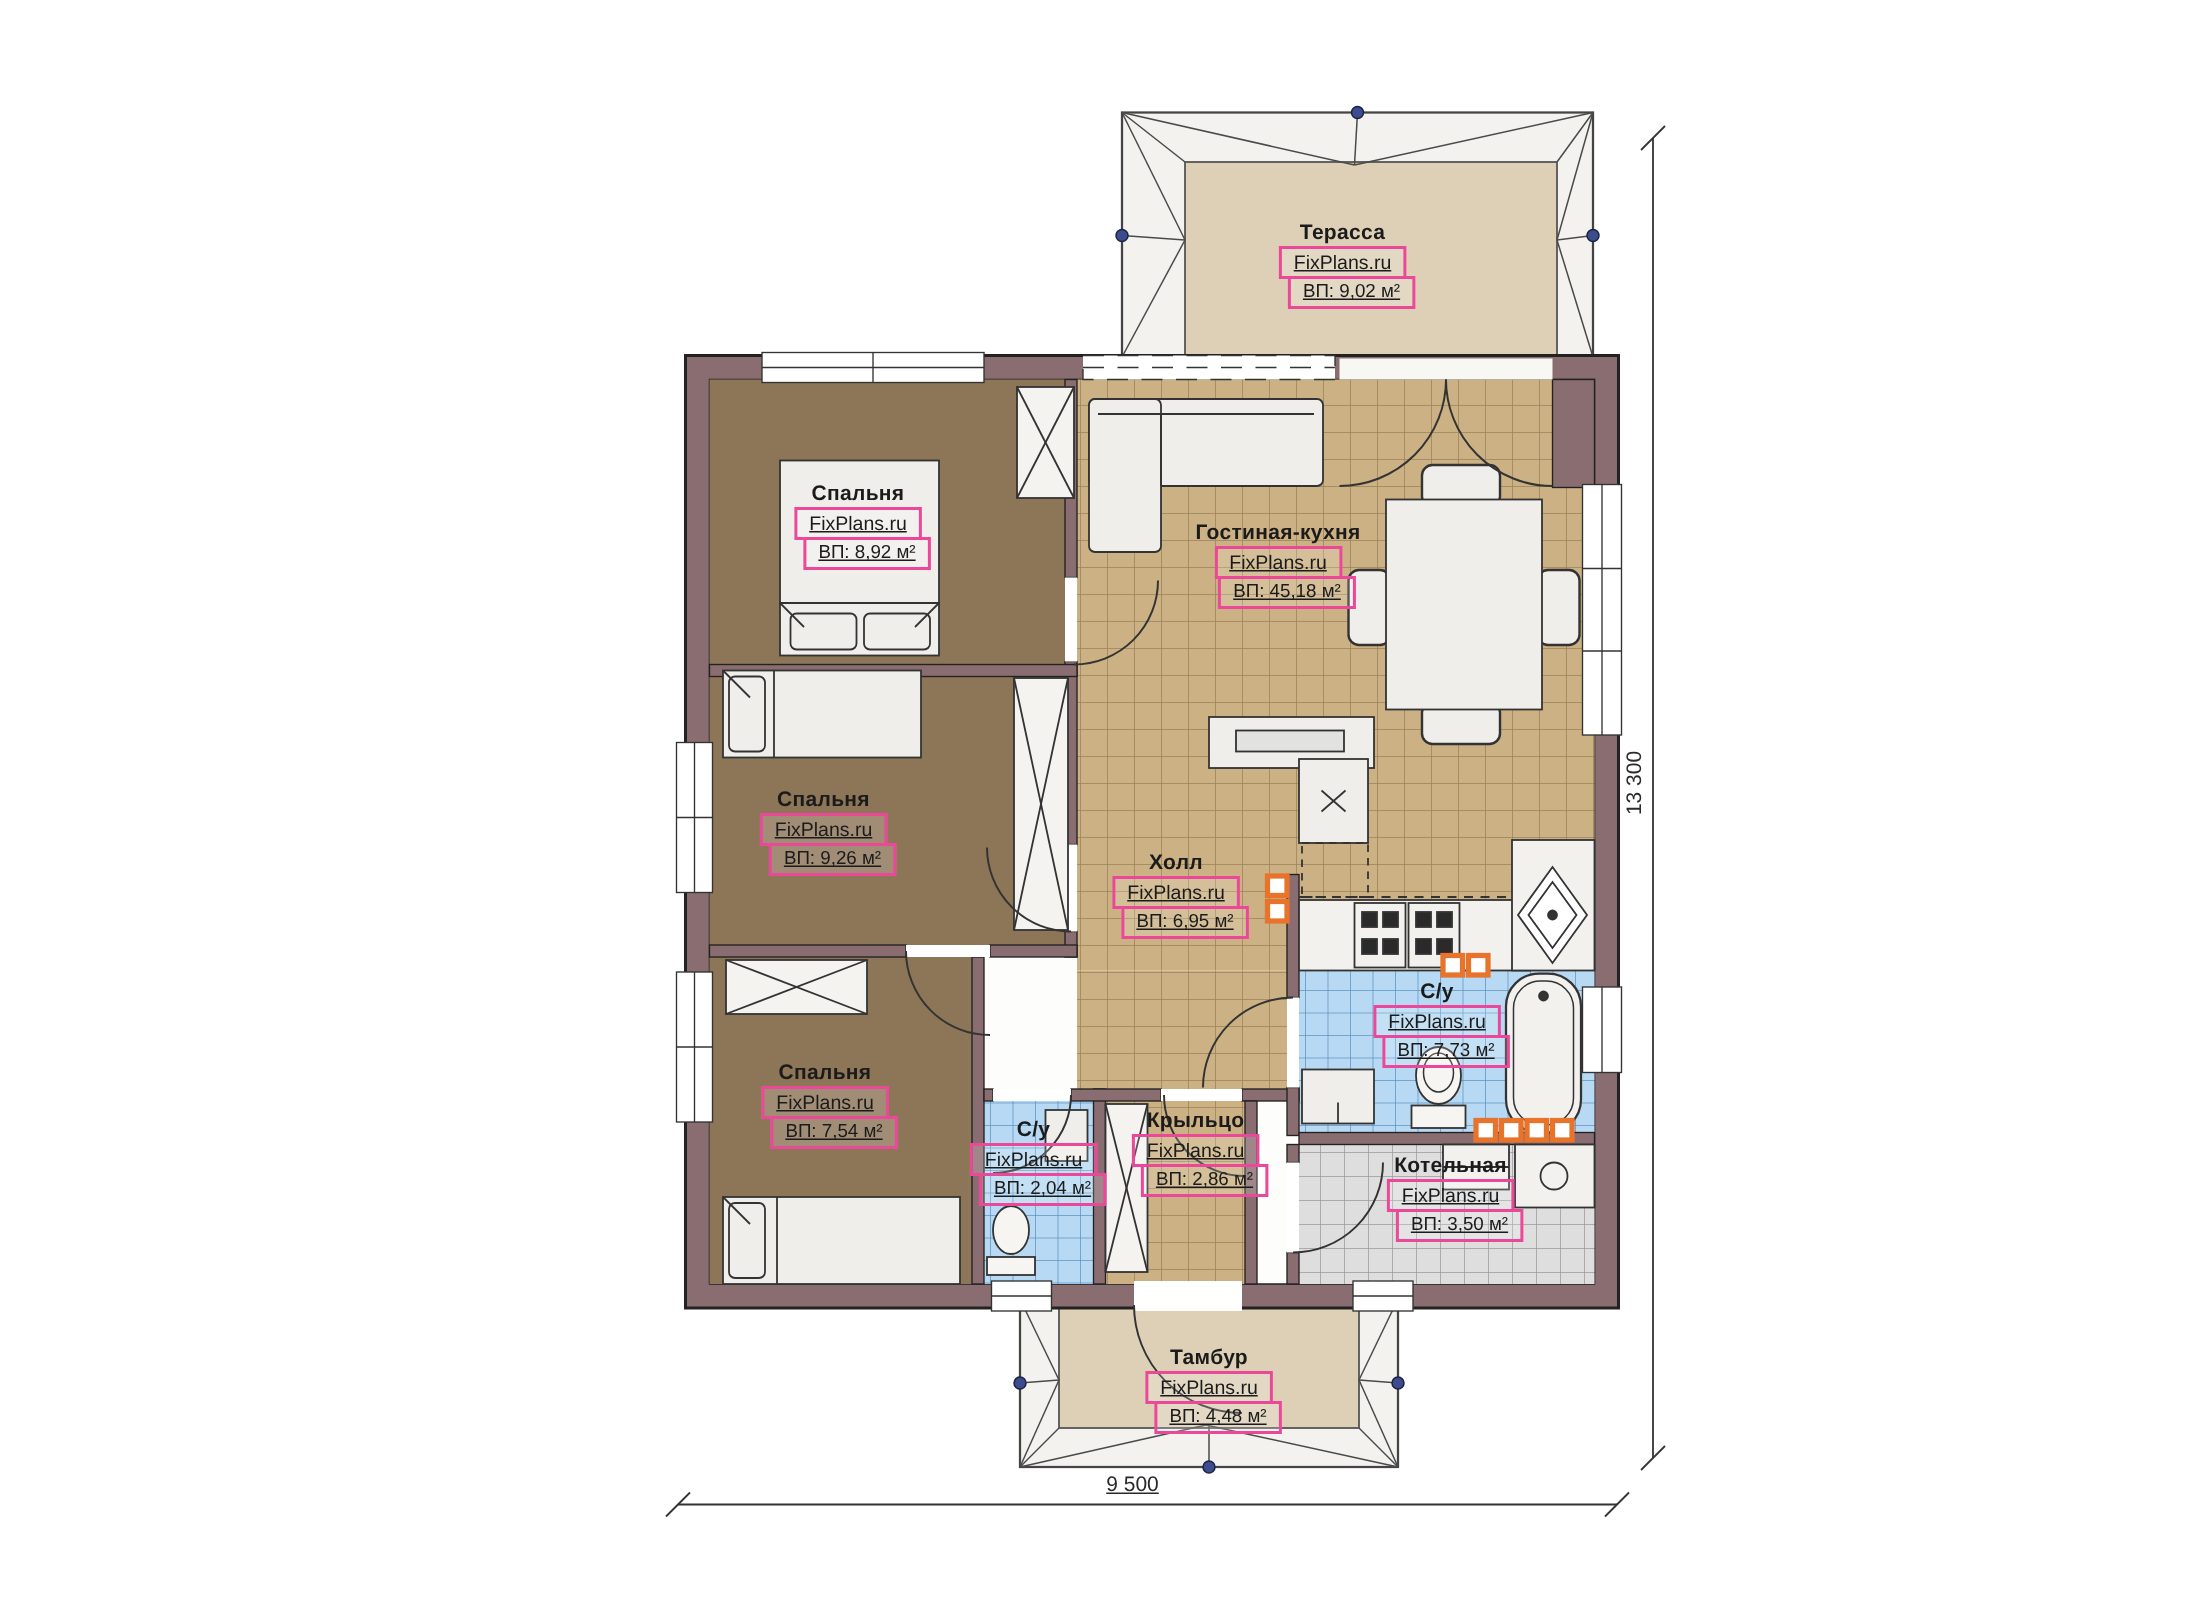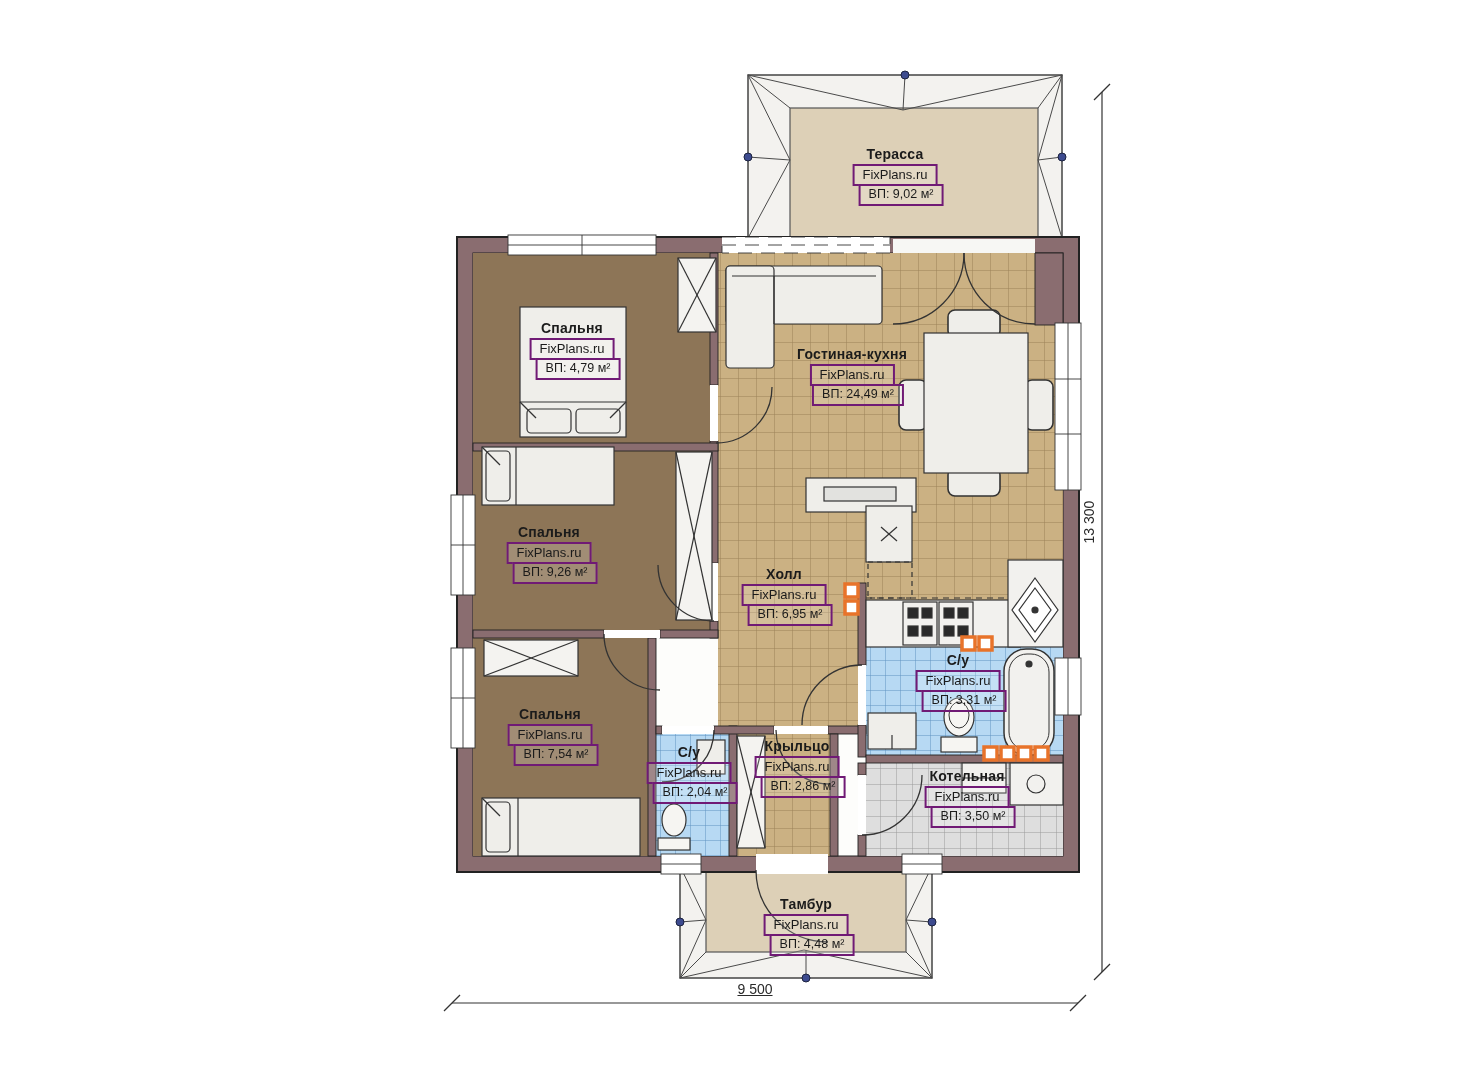--- a/index.html
+++ b/index.html
@@ -7,22 +7,22 @@
     --tile-blue:#b7d9f3; --tile-gray:#dedede; --terrace-floor:#ddd0b7;
     --radiator-accent:#e8732a;
   }
   *{margin:0;padding:0;box-sizing:border-box;}
   body{background:#fff;font-family:"Liberation Sans", sans-serif;}
   .stage{position:relative;width:1473px;height:1080px;background:#ffffff;overflow:hidden;padding-left:42px;}
   .stage svg{position:absolute;left:0;top:0;z-index:1;}
   .room-label{position:absolute;z-index:2;display:flex;flex-direction:column;align-items:center;
     transform:translateX(-50%);white-space:nowrap;color:#1b1b1b;}
   .rl-name{font-weight:bold;font-size:14px;margin-bottom:2px;letter-spacing:.2px;}
-  .rl-brand,.rl-area{border:2px solid #701a75;background:rgba(255,255,255,0.18);
-    font-size:13px;line-height:1.25;padding:1px 8px;text-align:right;}
+  .rl-brand,.rl-area{border:2px solid #ec4899;background:rgba(255,255,255,0.18);
+    font-size:13px;line-height:1.25;padding:1px 8px;text-align:right;text-decoration:underline;}
   .rl-area{margin-top:-2px;font-size:12.5px;margin-left:12px;}
   .dim-label{position:absolute;z-index:2;font-size:14px;color:#2a2a2a;white-space:nowrap;}
   .dim-h{transform:translate(-50%,-50%);text-decoration:underline;}
   .dim-v{transform:translate(-50%,-50%) rotate(-90deg);}
 </style>
 </head>
 <body>
 
 <div class="stage">
 
@@ -342,45 +342,45 @@
 
   <div class="room-label" style="left:895px;top:146px;">
     <div class="rl-name">Терасса</div>
     <div class="rl-brand">FixPlans.ru</div>
     <div class="rl-area">ВП: 9,02 м²</div>
   </div>
 
   <div class="room-label" style="left:572px;top:320px;">
     <div class="rl-name">Спальня</div>
     <div class="rl-brand">FixPlans.ru</div>
-    <div class="rl-area">ВП: 4,79 м²</div>
+    <div class="rl-area">ВП: 8,92 м²</div>
   </div>
 
   <div class="room-label" style="left:852px;top:346px;">
     <div class="rl-name">Гостиная-кухня</div>
     <div class="rl-brand">FixPlans.ru</div>
-    <div class="rl-area">ВП: 24,49 м²</div>
+    <div class="rl-area">ВП: 45,18 м²</div>
   </div>
 
   <div class="room-label" style="left:549px;top:524px;">
     <div class="rl-name">Спальня</div>
     <div class="rl-brand">FixPlans.ru</div>
     <div class="rl-area">ВП: 9,26 м²</div>
   </div>
 
   <div class="room-label" style="left:784px;top:566px;">
     <div class="rl-name">Холл</div>
     <div class="rl-brand">FixPlans.ru</div>
     <div class="rl-area">ВП: 6,95 м²</div>
   </div>
 
   <div class="room-label" style="left:958px;top:652px;">
     <div class="rl-name">С/у</div>
     <div class="rl-brand">FixPlans.ru</div>
-    <div class="rl-area">ВП: 3,31 м²</div>
+    <div class="rl-area">ВП: 7,73 м²</div>
   </div>
 
   <div class="room-label" style="left:550px;top:706px;">
     <div class="rl-name">Спальня</div>
     <div class="rl-brand">FixPlans.ru</div>
     <div class="rl-area">ВП: 7,54 м²</div>
   </div>
 
   <div class="room-label" style="left:689px;top:744px;">
     <div class="rl-name">С/у</div>

